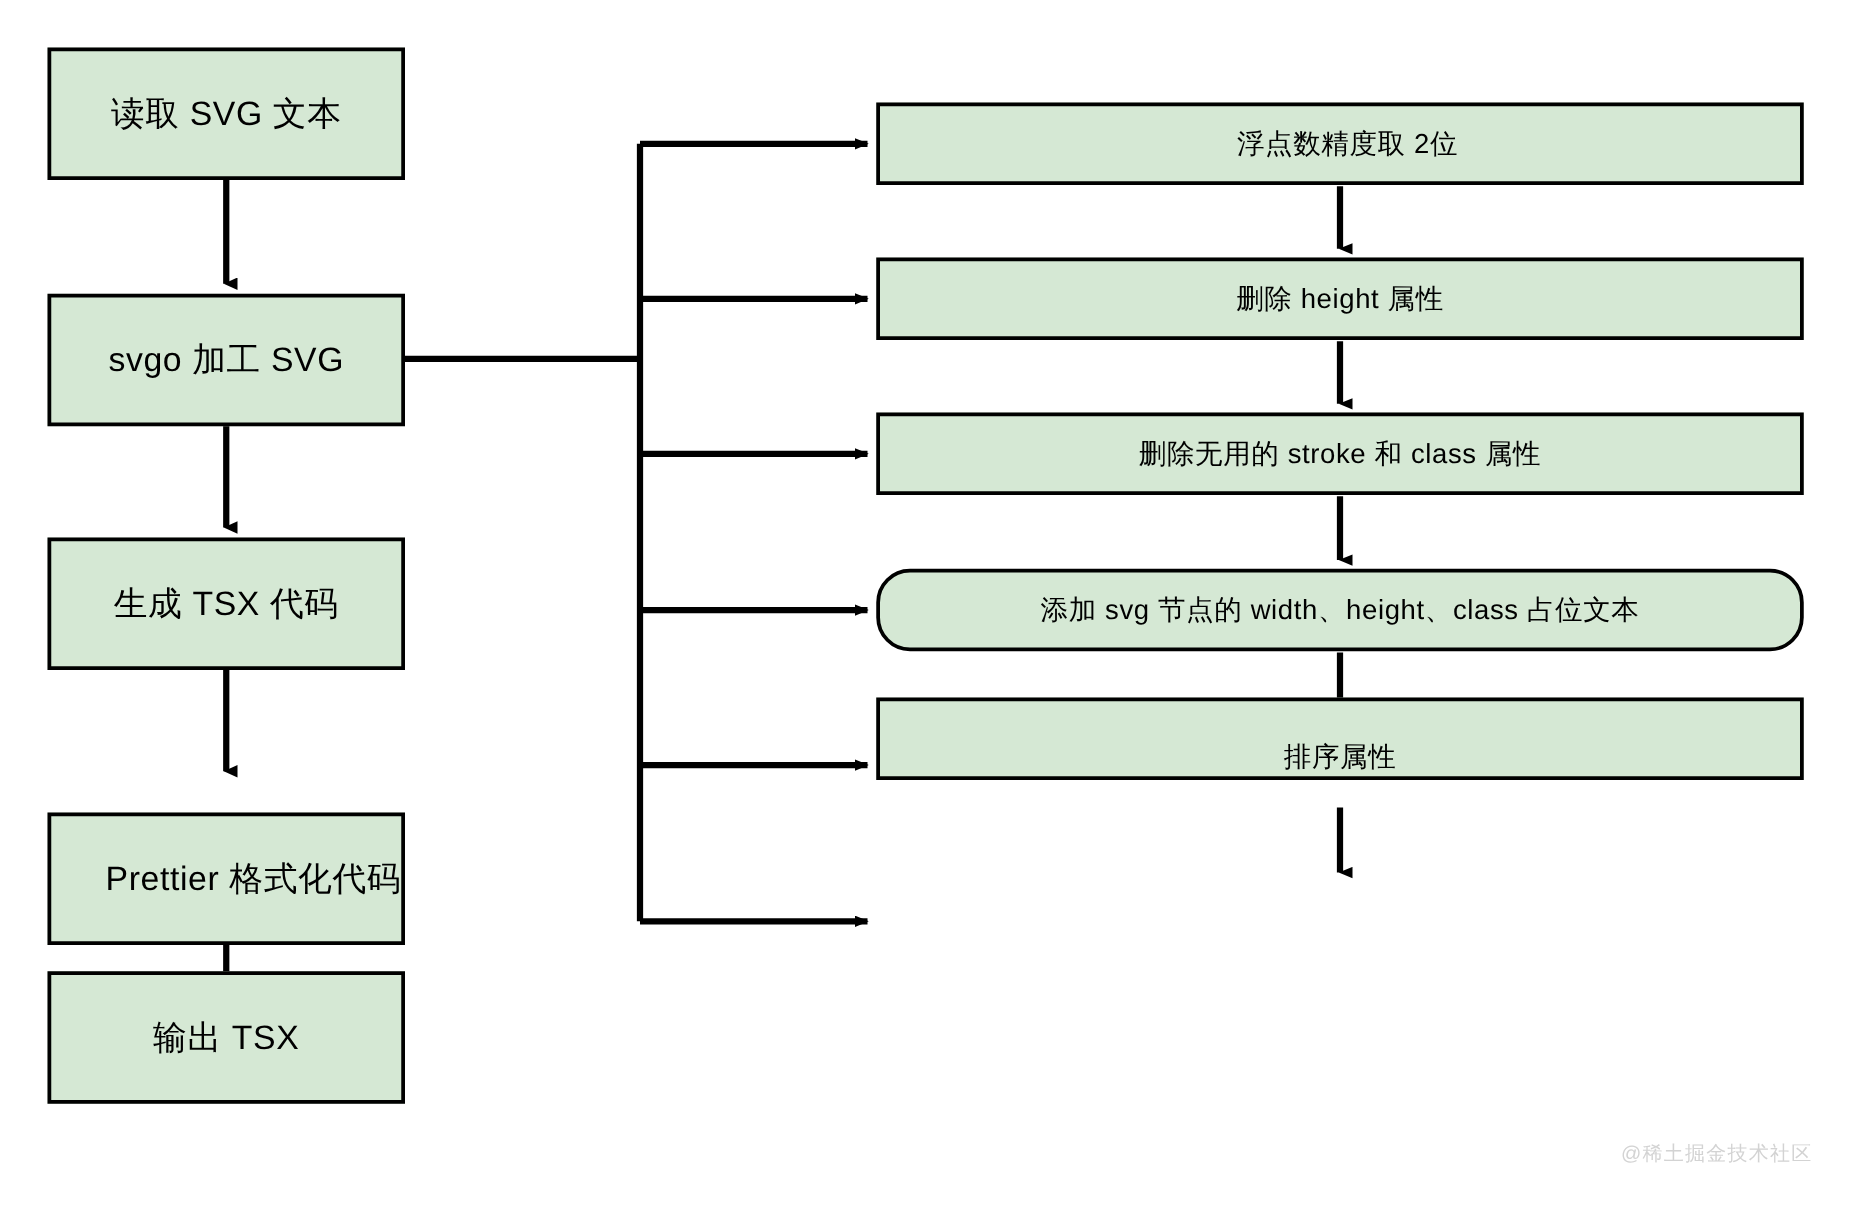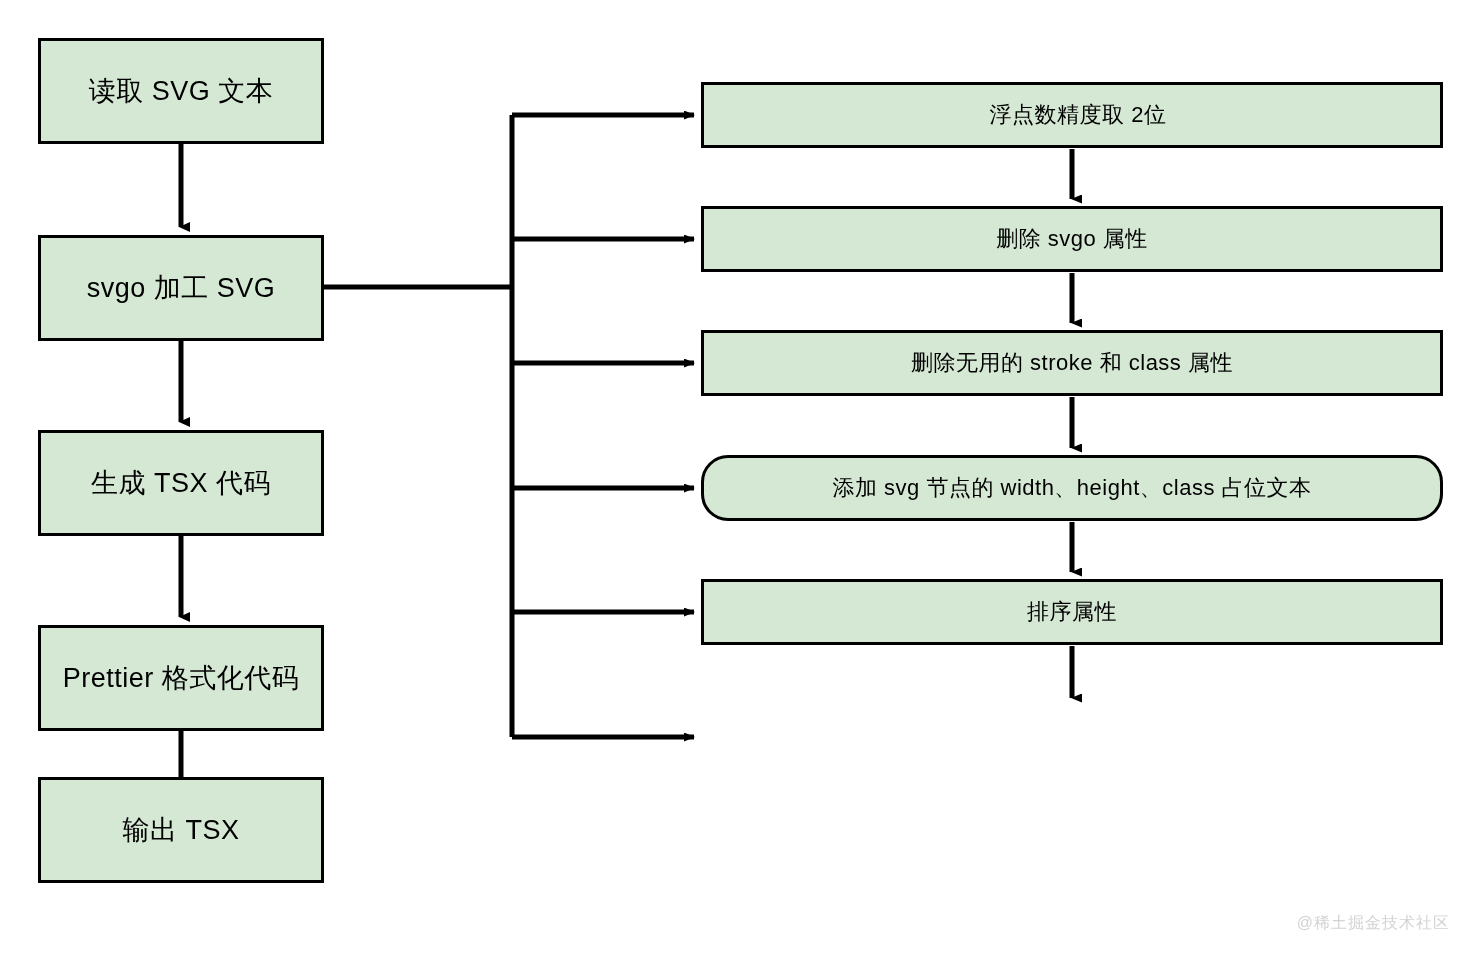--- a/index.html
+++ b/index.html
@@ -115,44 +115,44 @@
   </div>
 
   <div class="node node-left" style="top:430px;">
     <span>生成 TSX 代码</span>
   </div>
 
   <div class="node node-left" style="top:235px;">
     <span>svgo 加工 SVG</span>
   </div>
 
-  <div class="node node-left" style="top:625px;">
+  <div class="node node-left" style="top:650px;justify-content:flex-end;">
     <span>Prettier 格式化代码</span>
   </div>
 
   <div class="node node-left" style="top:777px;">
     <span>输出 TSX</span>
   </div>
 
   <div class="node node-right" style="top:82px;padding-left:12px;">
     <span>浮点数精度取 2位</span>
   </div>
 
   <div class="node node-right" style="top:206px;">
-    <span>删除 svgo 属性</span>
+    <span>删除 height 属性</span>
   </div>
 
   <div class="node node-right" style="top:330px;">
     <span>删除无用的 stroke 和 class 属性</span>
   </div>
 
   <div class="node node-right" style="top:455px;border-radius:27px;">
     <span>添加 svg 节点的 width、height、class 占位文本</span>
   </div>
 
-  <div class="node node-right" style="top:579px;">
+  <div class="node node-right" style="top:558px;align-items:flex-end;">
     <span>排序属性</span>
   </div>
 
 
   <div class="watermark">@稀土掘金技术社区</div>
 
 </div>
 
 </body></html>

